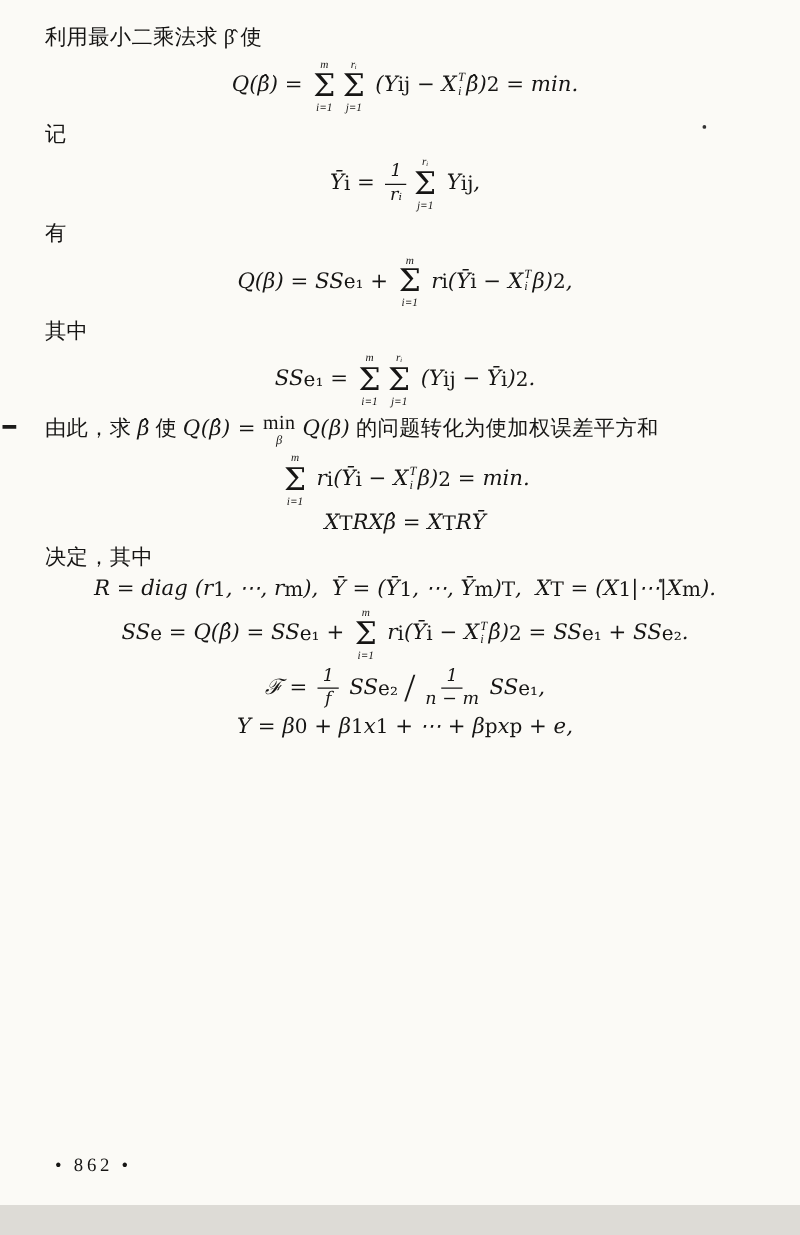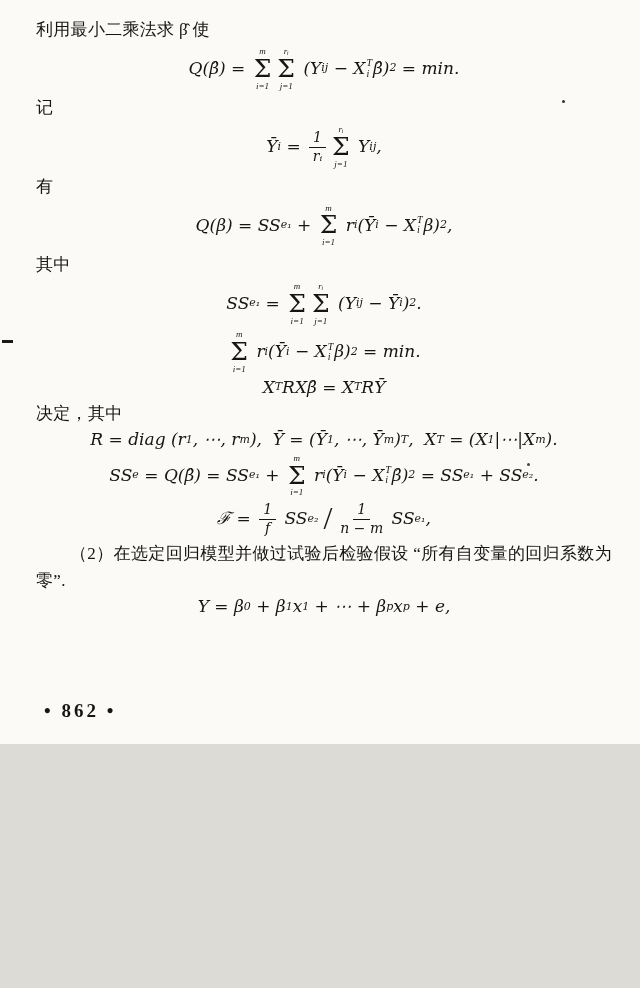--- a/index.html
+++ b/index.html
@@ -1,32 +1,32 @@
 <!DOCTYPE html>
 <html><head>
 <meta charset="utf-8">
 <style>
   html,body{margin:0;padding:0;}
   body{background:#dddbd6;}
   .page{
     position:relative;
-    width:640px;height:744px;
+    width:640px;height:964px;
     background:#fbfaf6;
     color:#161514;
     font-family:"Liberation Serif",serif;
     overflow:hidden;
     box-sizing:border-box;
     padding:16px 28px 0 36px;
   }
   p{margin:0;font-size:17px;line-height:27px;text-align:justify;letter-spacing:0.3px;}
   p.indent{text-indent:2em;}
   
   .mi{font-style:italic;font-family:"DejaVu Serif",serif;}
   .ptxt{font-style:normal;}
-  sub.msub,sup.msup{font-style:italic;font-size:11px;font-family:"DejaVu Serif",serif;}
+  sub.msub,sup.msup{font-size:16px;font-family:"DejaVu Serif",serif;}
   .formula{
     display:flex;justify-content:center;align-items:center;
     font-size:17px;margin:3px 0;line-height:1.15;
   }
   .formula>span{white-space:pre;}
   .formula sub.msub,.formula sup.msup{white-space:pre;}
   .sum{display:inline-flex;flex-direction:column;align-items:center;margin:0 3px;}
   .sum-l{font-size:9px;line-height:1.2;font-style:italic;white-space:pre;}
   .sig{font-size:25px;line-height:0.95;font-style:normal;font-family:"DejaVu Serif",serif;}
   .frac{display:inline-flex;flex-direction:column;align-items:center;margin:0 3px;vertical-align:middle;}
@@ -35,21 +35,21 @@
   .ss{display:inline-flex;flex-direction:column;align-items:flex-start;line-height:1;vertical-align:-6px;margin:0 1px;}
   .ss span{font-size:10px;line-height:1.05;font-style:italic;}
   .undr{display:inline-flex;flex-direction:column;align-items:center;line-height:1;vertical-align:middle;}
   .undr .undr-b{font-style:normal;font-size:16px;line-height:1.05;}
   .undr .undr-u{font-size:10px;line-height:1.05;font-style:italic;}
   .bigslash{font-size:32px;font-style:normal;margin:0 5px;line-height:0.8;}
   
   .artifact{position:absolute;left:2px;top:340px;width:11px;height:3px;background:#1b1a19;}
   .dot1{position:absolute;right:75px;top:100px;width:3px;height:3px;background:#333;border-radius:50%;}
   .dot2{position:absolute;right:110px;top:463px;width:3px;height:3px;background:#444;border-radius:50%;}
-  .pagenum{position:absolute;left:44px;bottom:22px;font-size:19px;letter-spacing:3px;font-weight:bold;}
+  .pagenum{position:absolute;left:44px;bottom:22px;font-size:15px;letter-spacing:3px;font-weight:normal;}
   .lbl{text-align:left;}
 </style>
 </head>
 <body>
 
 <div class="page">
 
   <p class="lbl">利用最小二乘法求 β̂ 使</p>
 
   <div class="formula">
@@ -106,20 +106,24 @@
       <span class="sum"><span class="sum-l">rᵢ</span><span class="sig">Σ</span><span class="sum-l">j=1</span></span>
       <span class="mi"> (Y</span>
       <sub class="msub">ij</sub>
       <span class="mi"> − Ȳ</span>
       <sub class="msub">i</sub>
       <span class="mi">)</span>
       <sup class="msup">2</sup>
       <span class="mi">.</span>
     </div>
 
+  <p class="lbl fpar"><span class="ptxt">由此，求 </span><span class="mi">β̂</span><span class="ptxt"> 使 </span><span class="mi">Q(β̂) = </span><span class="undr">
+        <span class="undr-b">min</span>
+        <span class="undr-u">β</span>
+      </span><span class="mi"> Q(β)</span><span class="ptxt"> 的问题转化为使加权误差平方和</span></p>
 
   <div class="formula">
       <span class="sum"><span class="sum-l">m</span><span class="sig">Σ</span><span class="sum-l">i=1</span></span>
       <span class="mi"> r</span>
       <sub class="msub">i</sub>
       <span class="mi">(Ȳ</span>
       <sub class="msub">i</sub>
       <span class="mi"> − X</span>
       <span class="ss"><span>T</span><span>i</span></span>
       <span class="mi">β)</span>
@@ -188,21 +192,20 @@
       <span class="mi"> SS</span>
       <sub class="msub">e₂</sub>
       <span class="bigslash">/</span>
       <span class="frac mi"><span class="num">1</span><span class="den">n − m</span></span>
       <span class="mi"> SS</span>
       <sub class="msub">e₁</sub>
       <span class="mi">,</span>
     </div>
 
 
-  <p class="indent">（2）在选定回归模型并做过试验后检验假设 “所有自变量的回归系数为零”.</p>
 
 
 
 
   <div class="formula">
       <span class="mi">Y = β</span>
       <sub class="msub">0</sub>
       <span class="mi"> + β</span>
       <sub class="msub">1</sub>
       <span class="mi">x</span>

